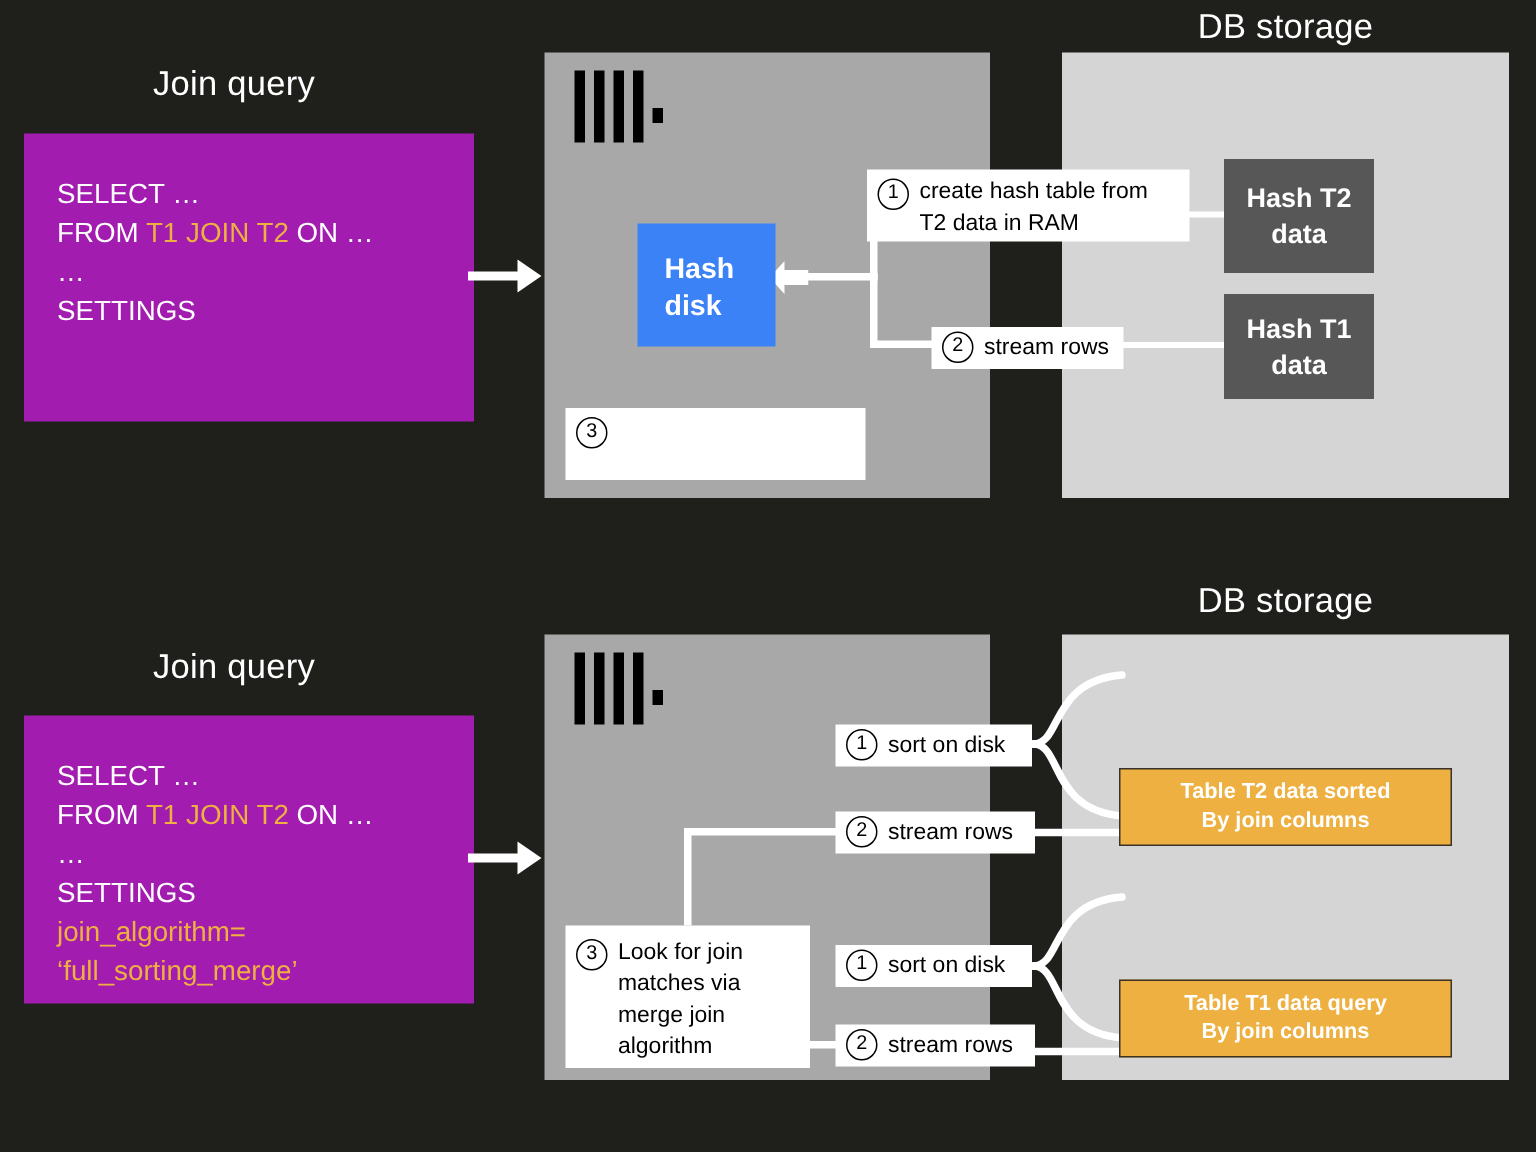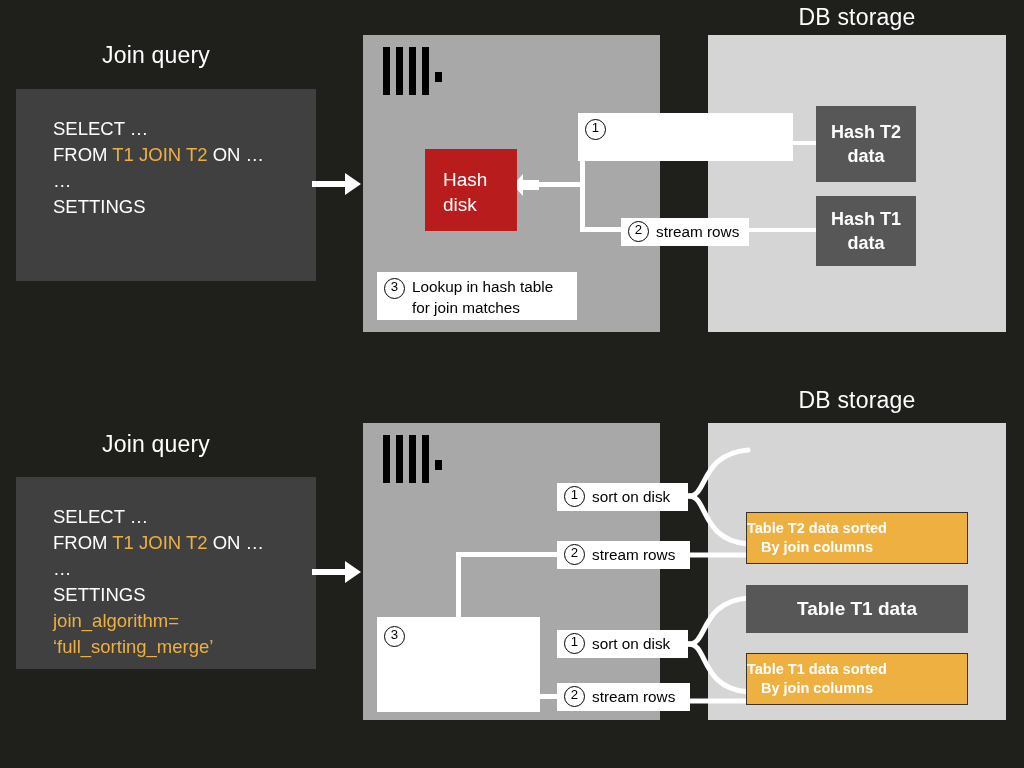--- a/index.html
+++ b/index.html
@@ -25,48 +25,48 @@
     color: #ffffff;
     font-size: 23px;
     font-weight: 400;
     text-align: center;
     letter-spacing: .2px;
     white-space: nowrap;
   }
 
   
   .query-box {
-    background: #404040;
+    background: #a21caf;
     color: #ffffff;
     font-size: 18.5px;
     line-height: 26px;
-    padding: 27px 37px;
+    padding: 27px 22px;
   }
   .query-box .kw { color: #ffffff; }
   .query-box .hl { color: #edb041; }
 
   
   .engine-panel { background: #a8a8a8; }
   .storage-panel { background: #d5d5d5; }
 
   
   .ch-logo { position: absolute; }
   .ch-logo i {
     position: absolute;
     background: #000000;
     display: block;
   }
 
   
   .hash-tile {
-    background: #b91c1c;
+    background: #3b82f6;
     color: #ffffff;
     font-size: 19px;
     line-height: 25px;
-    font-weight: 400;
+    font-weight: 700;
     padding: 18px 0 0 18px;
   }
 
   
   .tile-dark {
     background: #575757;
     color: #ffffff;
     font-weight: bold;
     display: flex;
     align-items: center;
@@ -74,21 +74,21 @@
     text-align: center;
     line-height: 24px;
   }
   .tile-yellow {
     background: #edb041;
     border: 1px solid #3a3228;
     color: #ffffff;
     font-weight: bold;
     display: flex;
     align-items: center;
-    justify-content: flex-start;
+    justify-content: center;
     text-align: center;
     line-height: 19px;
     font-size: 14.5px;
   }
 
   
   .callout {
     background: #ffffff;
     color: #000000;
     font-size: 15.3px;
@@ -170,33 +170,33 @@
   <div class="wire" style="left:789px; top:141px; width:30px; height:4px;"></div>
   <div class="wire" style="left:748px; top:228px; width:70px; height:4px;"></div>
 
   <div class="abs hash-tile" style="left:425px; top:149px; width:92px; height:82px;">
     <div>Hash</div>
     <div>disk</div>
   </div>
 
   <div class="abs callout" style="left:578px; top:113px; width:215px; height:48px;">
     <span class="num">1</span>
+    <span class="txt">
+      <span style="display:block">create hash table from</span>
+      <span style="display:block">T2 data in RAM</span>
+    </span>
   </div>
 
   <div class="abs callout" style="left:621px; top:218px; width:128px; height:28px; align-items:center;">
     <span class="num" style="margin-top:0">2</span>
     <span class="txt">stream rows</span>
   </div>
 
   <div class="abs callout" style="left:377px; top:272px; width:200px; height:48px;">
     <span class="num">3</span>
-    <span class="txt">
-      <span style="display:block">Lookup in hash table</span>
-      <span style="display:block">for join matches</span>
-    </span>
   </div>
 
   <div class="abs tile-dark" style="left:816px; top:106px; width:100px; height:76px; font-size:18px;">
     <span>
       <span style="display:block">Hash T2</span>
       <span style="display:block">data</span>
     </span>
   </div>
   <div class="abs tile-dark" style="left:816px; top:196px; width:100px; height:70px; font-size:18px;">
     <span>
@@ -273,34 +273,37 @@
     <span class="txt">sort on disk</span>
   </div>
 
   <div class="abs callout" style="left:557px; top:683px; width:133px; height:28px; align-items:center;">
     <span class="num" style="margin-top:0">2</span>
     <span class="txt">stream rows</span>
   </div>
 
   <div class="abs callout" style="left:377px; top:617px; width:163px; height:95px; padding-top:7px;">
     <span class="num">3</span>
+    <span class="txt">
+      <span style="display:block">Look for join</span>
+      <span style="display:block">matches via</span>
+      <span style="display:block">merge join</span>
+      <span style="display:block">algorithm</span>
+    </span>
   </div>
 
 
   <div class="abs tile-yellow" style="left:746px; top:512px; width:222px; height:52px;">
     <span>
       <span style="display:block">Table T2 data sorted</span>
       <span style="display:block">By join columns</span>
     </span>
   </div>
 
-  <div class="abs tile-dark" style="left:746px; top:585px; width:222px; height:48px; font-size:19px;">
-    <span>Table T1 data</span>
-  </div>
 
   <div class="abs tile-yellow" style="left:746px; top:653px; width:222px; height:52px;">
     <span>
-      <span style="display:block">Table T1 data sorted</span>
+      <span style="display:block">Table T1 data query</span>
       <span style="display:block">By join columns</span>
     </span>
   </div>
 
 </div>
 
 </body></html>

